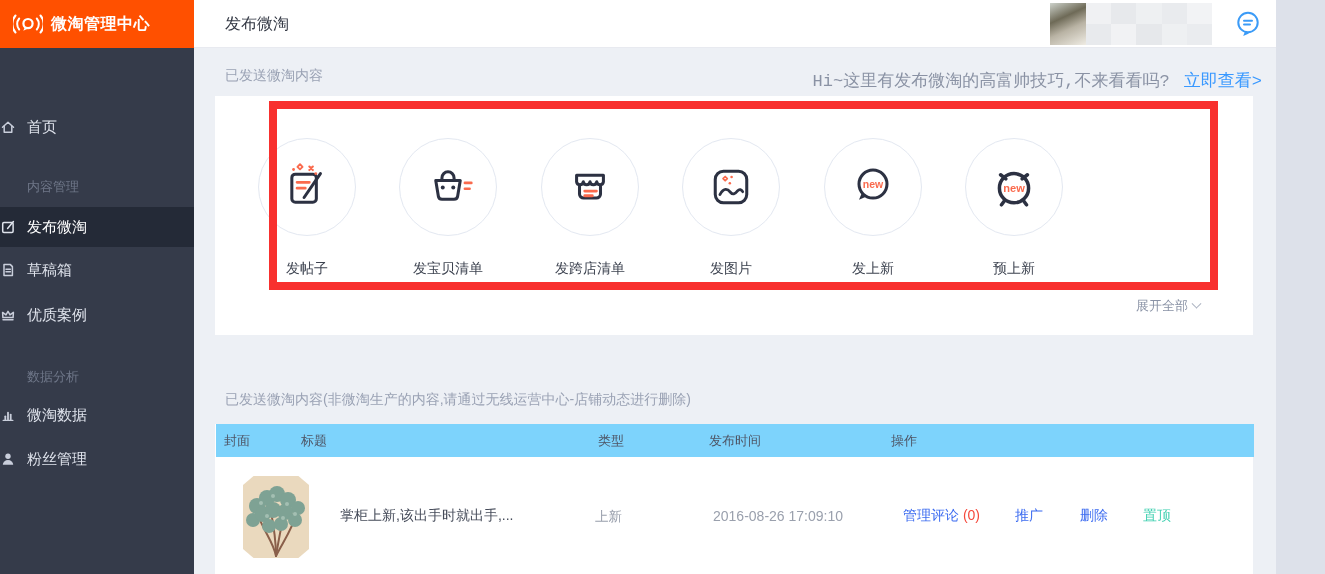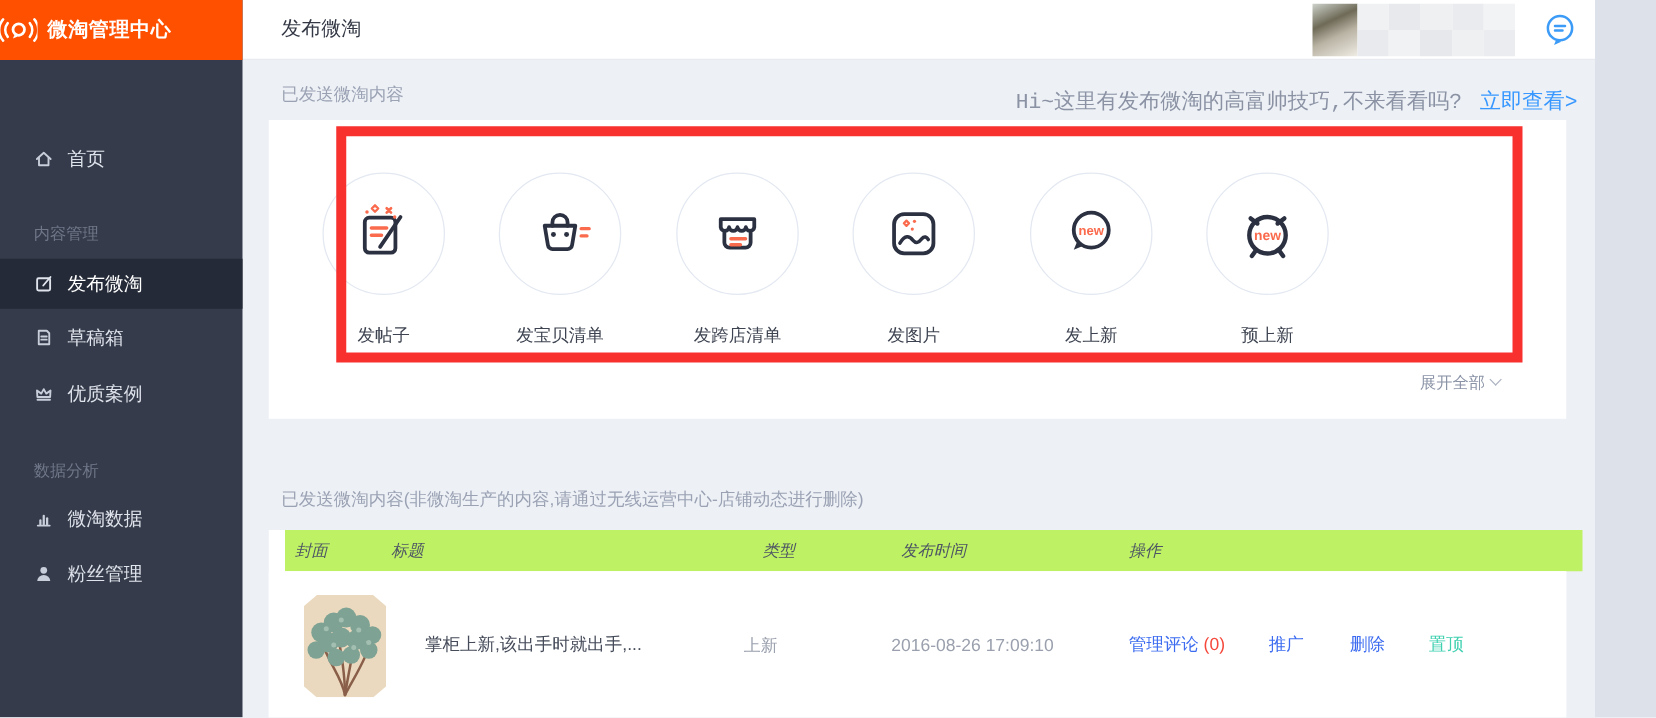--- a/index.html
+++ b/index.html
@@ -3,24 +3,24 @@
 <meta charset="utf-8">
 <style>
   * { margin:0; padding:0; box-sizing:border-box; }
   html,body { background:#edf0f5; }
   .stage { position:relative; width:1325px; height:574px; background:#edf0f5; overflow:hidden;
            font-family:"Liberation Sans", sans-serif; }
 
   
   .sidebar { position:absolute; left:0; top:0; width:194px; height:574px; background:#353b4a; z-index:5; }
   .logo { position:absolute; left:0; top:0; width:194px; height:48px; background:#ff5000;
-          display:flex; align-items:center; gap:8px; cursor:pointer; }
+          display:flex; align-items:center; padding-left:13px; gap:8px; cursor:pointer; }
   .logo-title { color:#fff; font-size:16px; font-weight:bold; letter-spacing:.5px; }
   .sb-item { position:absolute; left:0; width:194px; height:40px; display:flex; align-items:center;
-             gap:11px; padding-left:27px; color:#dfe3ec; font-size:15px; cursor:pointer; }
+             gap:11px; color:#dfe3ec; font-size:15px; cursor:pointer; }
   .sb-item.active { background:#242a37; color:#fff; }
   .sb-section { position:absolute; left:27px; color:#6f7789; font-size:13px; }
   .sb-ico { width:16px; height:16px; flex:0 0 16px; }
 
   
   .header { position:absolute; left:194px; top:0; width:1131px; height:48px; background:#fff;
             border-bottom:1px solid #e8eaf0; z-index:4; }
   .page-title { position:absolute; left:31px; top:0; line-height:48px; font-size:16px; color:#333844; }
   .censor { position:absolute; left:856px; top:3px; width:162px; height:42px; display:grid;
             grid-template-columns:36px repeat(5,1fr); grid-template-rows:1fr 1fr; }
@@ -43,21 +43,21 @@
   .chev { display:inline-block; width:7px; height:7px; border-right:1.5px solid #aab1c0;
           border-bottom:1.5px solid #aab1c0; transform:rotate(45deg) translate(-2px,-2px); margin-left:5px; }
 
   
   .red-rect { position:absolute; left:269px; top:101px; width:949px; height:189px;
               border:8px solid #f8302e; z-index:20; pointer-events:none; }
 
   
   .label-sent { position:absolute; left:225px; top:391px; font-size:14px; color:#9aa2b4; z-index:1; }
   .card2 { position:absolute; left:215px; top:424px; width:1038px; height:160px; background:#fff; z-index:1; }
-  .thead { position:absolute; left:13px; top:0; width:1038px; height:33px; background:#bef264;font-style:italic; }
+  .thead { position:absolute; left:1px; top:0; width:1038px; height:33px; background:#7dd3fc; }
   .th { position:absolute; top:0; line-height:33px; font-size:13px; color:#4e5565; }
   .trow { position:absolute; left:0; top:33px; width:1038px; height:127px; background:#fff; }
   .cover { position:absolute; left:28px; top:19px; width:66px; height:82px; cursor:pointer;
            clip-path:polygon(16% 0,84% 0,100% 11%,100% 89%,84% 100%,16% 100%,0 89%,0 11%); }
   .rtitle { position:absolute; left:125px; top:50px; font-size:14px; color:#454b59; }
   .rtype  { position:absolute; left:380px; top:51px; font-size:13.5px; color:#9aa0ad; }
   .rtime  { position:absolute; left:498px; top:51px; font-size:14px; color:#9aa0ad; }
   .op { position:absolute; top:50px; font-size:14px; cursor:pointer; }
   .op-blue { color:#3d6cf0; }
   .op-red  { color:#f5483b; }

